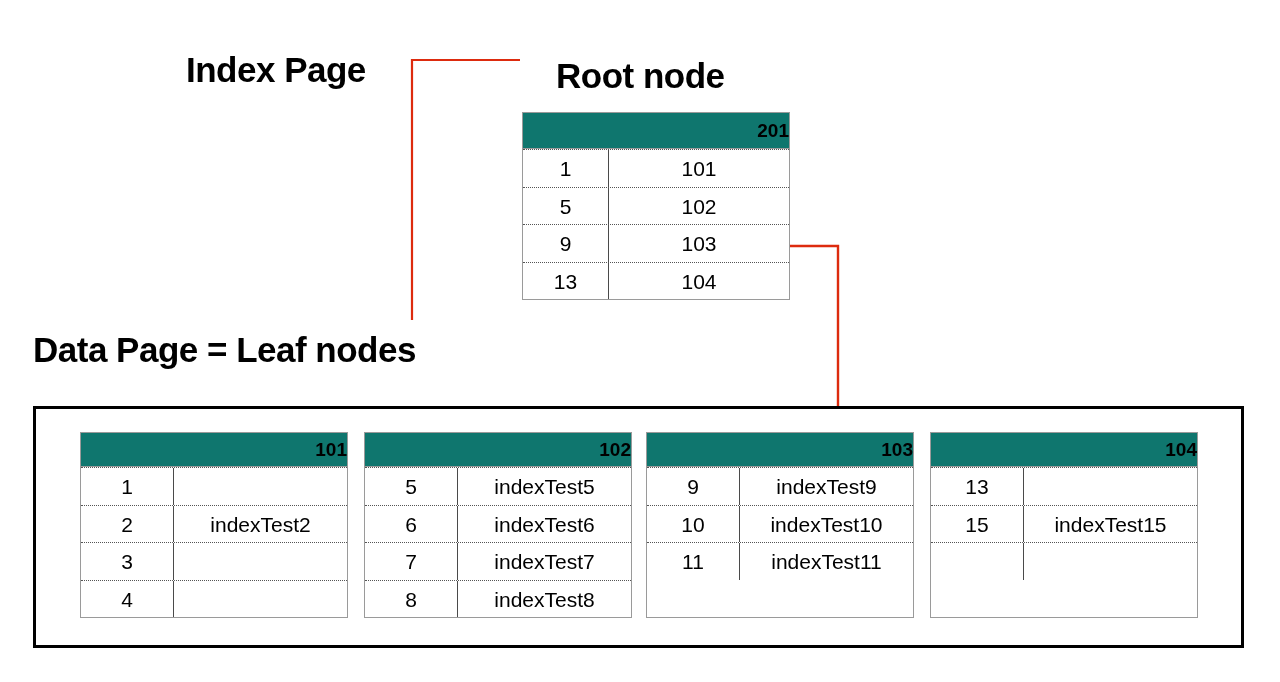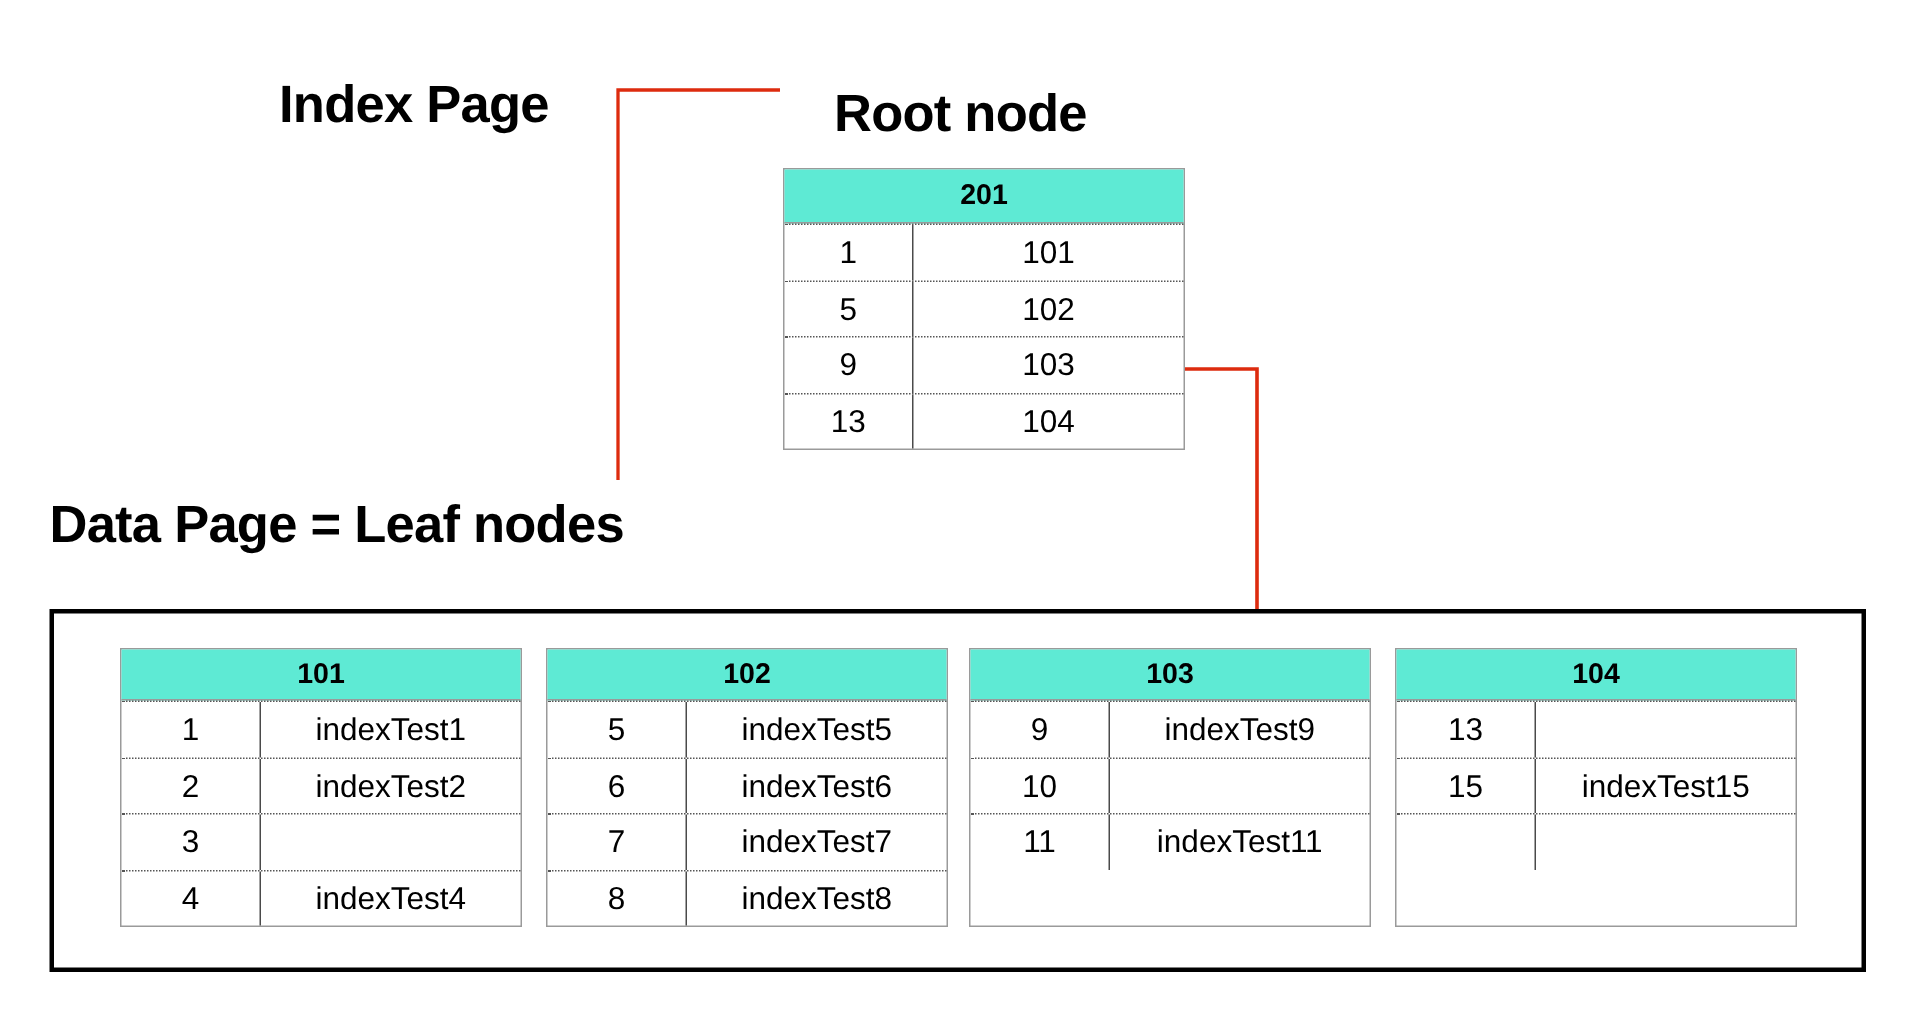--- a/index.html
+++ b/index.html
@@ -43,23 +43,23 @@
   }
 
   
   .node-table {
     position: absolute;
     border: 1px solid #9a9a9a;
     box-sizing: border-box;
     background: #ffffff;
   }
   .node-header {
-    text-align: center;
+    text-align: right;
     font-weight: bold;
-    background: #5eead4;
+    background: #0f766e;
     border-bottom: 1px solid #9a9a9a;
     box-sizing: border-box;
   }
   .node-row {
     display: flex;
     box-sizing: border-box;
     border-top: 1px dotted #555555;
   }
   .node-row:first-of-type {
     border-top: none;
@@ -173,32 +173,30 @@
       <div class="cell-val">104</div>
     </div>
   </div>
 
   <div id="data-page-box"></div>
 
   <div class="node-table leaf-node" id="leaf-node-0">
     <div class="node-header">101</div>
     <div class="node-row">
       <div class="cell-key">1</div>
-      <div class="cell-val">indexTest1</div>
     </div>
     <div class="node-row">
       <div class="cell-key">2</div>
       <div class="cell-val">indexTest2</div>
     </div>
     <div class="node-row">
       <div class="cell-key">3</div>
     </div>
     <div class="node-row">
       <div class="cell-key">4</div>
-      <div class="cell-val">indexTest4</div>
     </div>
   </div>
 
   <div class="node-table leaf-node" id="leaf-node-1">
     <div class="node-header">102</div>
     <div class="node-row">
       <div class="cell-key">5</div>
       <div class="cell-val">indexTest5</div>
     </div>
     <div class="node-row">
@@ -216,20 +214,21 @@
   </div>
 
   <div class="node-table leaf-node" id="leaf-node-2">
     <div class="node-header">103</div>
     <div class="node-row">
       <div class="cell-key">9</div>
       <div class="cell-val">indexTest9</div>
     </div>
     <div class="node-row">
       <div class="cell-key">10</div>
+      <div class="cell-val">indexTest10</div>
     </div>
     <div class="node-row">
       <div class="cell-key">11</div>
       <div class="cell-val">indexTest11</div>
     </div>
   </div>
 
   <div class="node-table leaf-node" id="leaf-node-3">
     <div class="node-header">104</div>
     <div class="node-row">

